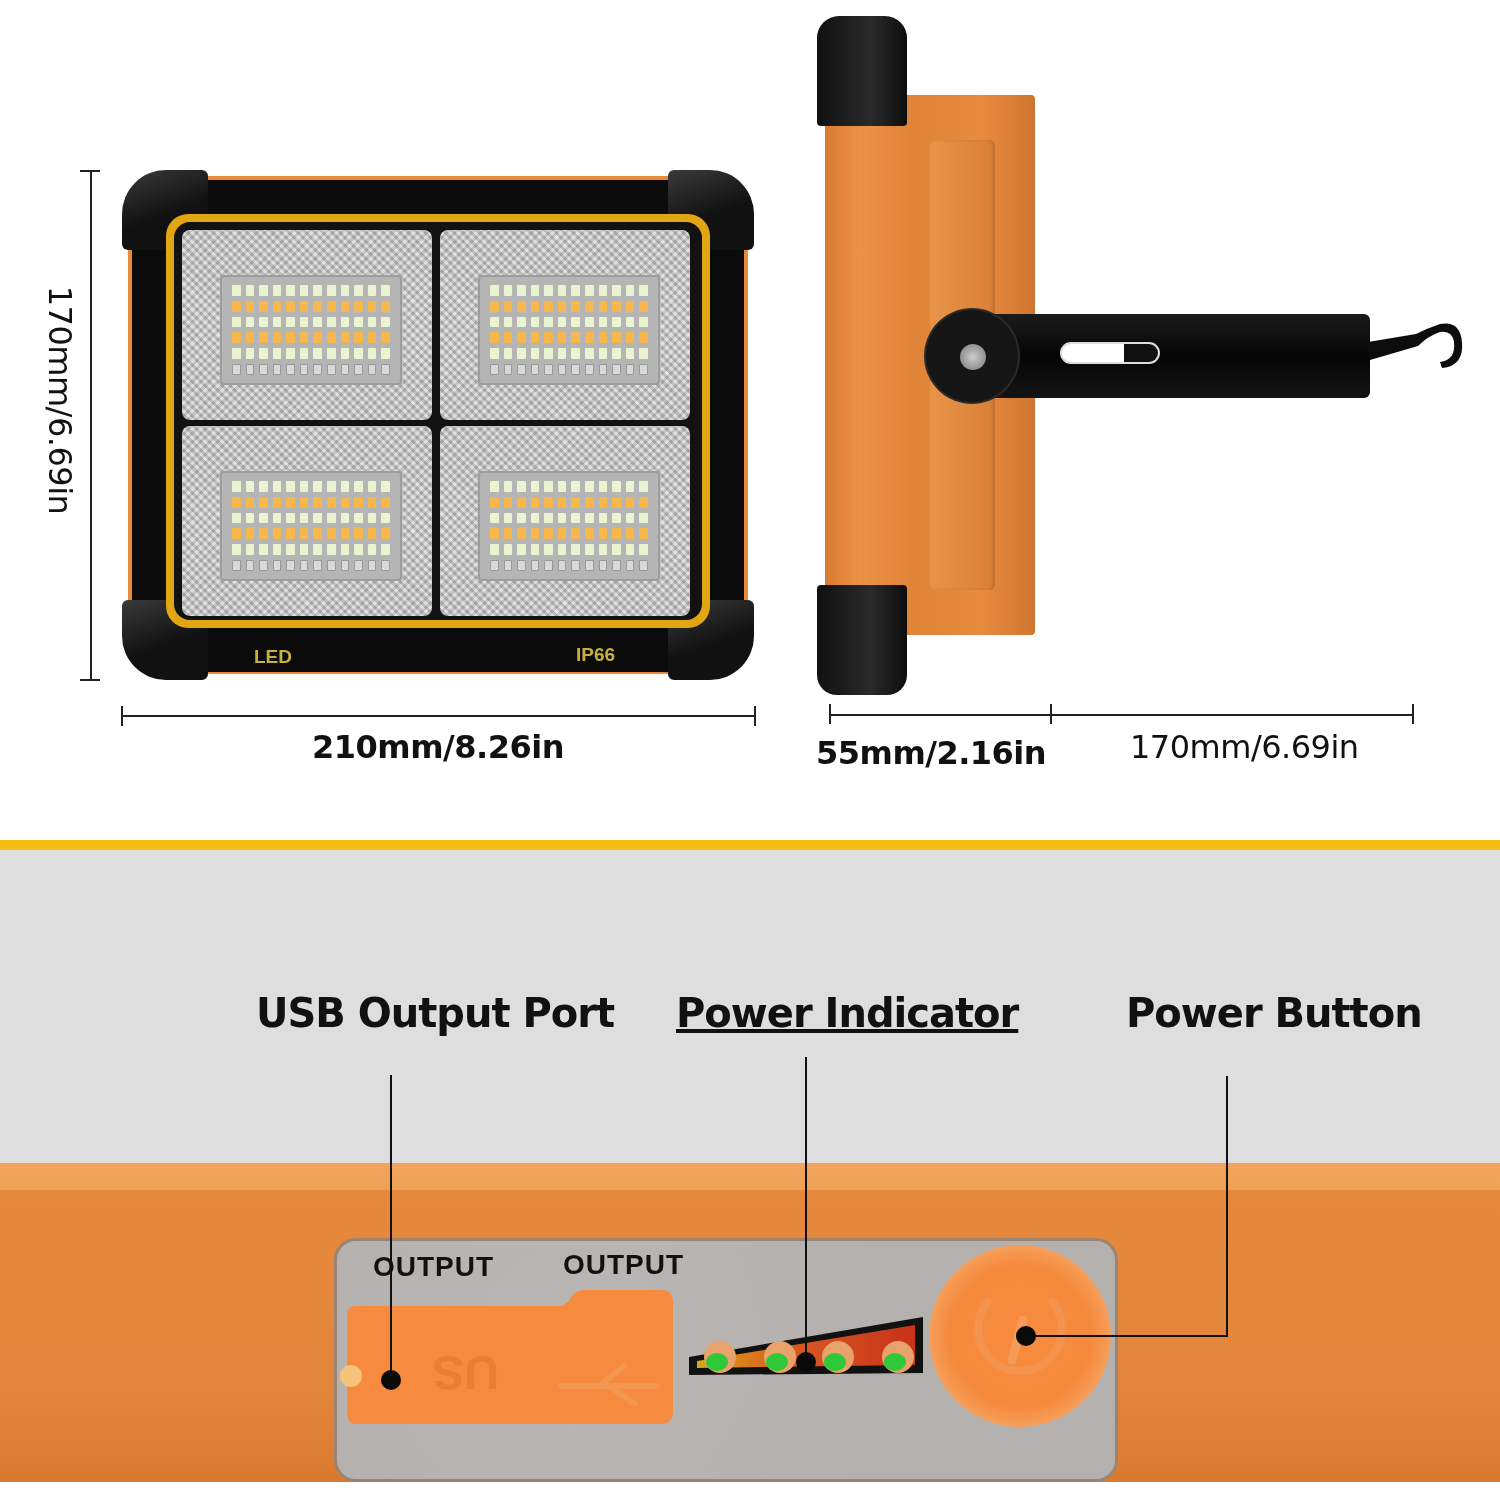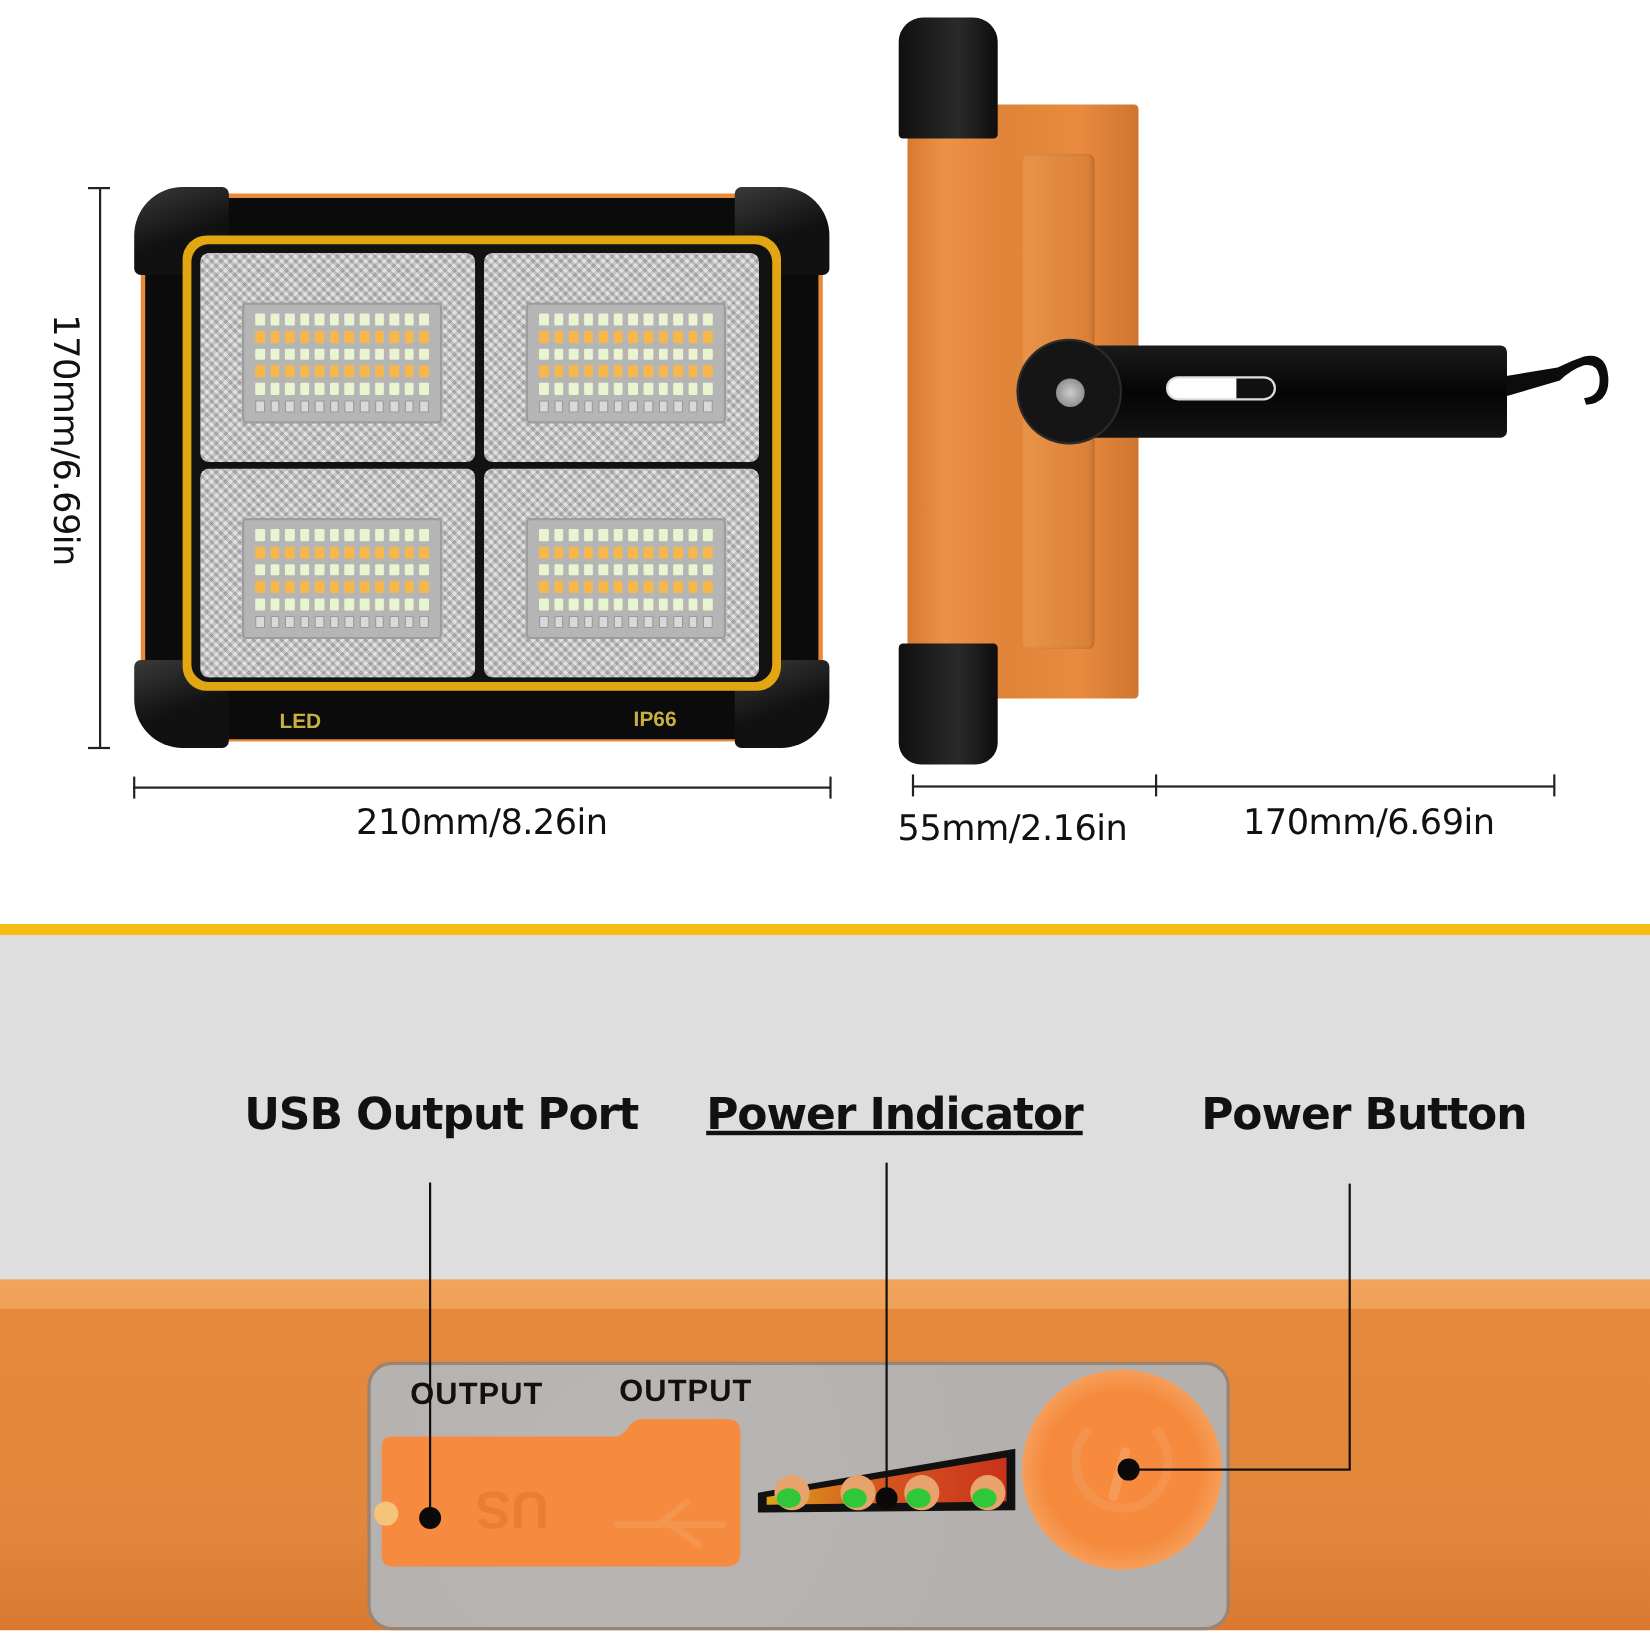--- a/index.html
+++ b/index.html
@@ -57,21 +57,21 @@
   .bracket-slot { position:absolute; left: 130px; top: 28px; width: 100px; height: 22px; border: 2px solid #ddd; border-radius: 11px; background:#fff; }
   .bracket-slot::after { content:""; position:absolute; left: 62px; top: 0; width: 34px; height: 18px; background:#111; border-radius: 0 9px 9px 0; }
   .knob { left: 926px; top: 310px; width: 92px; height: 92px; background: #151515; border-radius: 50%; box-shadow: 0 0 0 2px #2b2b2b; }
   .knob-bolt { position:absolute; left: 34px; top: 34px; width: 26px; height: 26px; border-radius: 50%; background: radial-gradient(circle,#ccc,#777); }
   .hook { left: 1368px; top: 320px; width: 100px; height: 60px; }
 
   
   .divider { left:0; top: 840px; width: 1500px; height: 10px; background:#f4bf12; }
   .lower-bg { left:0; top: 850px; width: 1500px; height: 330px; background:#dedede; }
 
-  .callout { font-family:"DejaVu Sans",sans-serif; font-weight:bold; font-size: 40px; color:#111; white-space: nowrap; letter-spacing: -1px; }
+  .callout { font-family:"DejaVu Sans",sans-serif; font-weight:bold; font-size: 40px; color:#111; white-space: nowrap; letter-spacing: -1px; margin-left: 34px; }
 
   
   .device-top { left:0; top: 1163px; width:1500px; height: 30px; background: linear-gradient(180deg,#f2a45c,#eea057); }
   .device-body { left:0; top: 1190px; width:1500px; height: 292px; background: linear-gradient(180deg,#e6893c 0%,#e2863b 70%,#d8792f 100%); }
   .plate { left: 334px; top: 1238px; width: 784px; height: 244px; background:
             radial-gradient(circle at 30% 40%, rgba(255,255,255,.08), transparent 60%),
             #b4b0ad; border-radius: 22px; border: 3px solid #9a8574; }
   .plate-label { position:absolute; font-family:"Liberation Sans",sans-serif; font-weight:bold; font-size: 28px; color:#111; letter-spacing: 1px; }
   .usb-cover { position:absolute; left: 2px; top: 45px; width: 340px; height: 140px; }
   .gauge { position:absolute; left: 350px; top: 72px; width: 240px; height: 66px; }
@@ -407,21 +407,21 @@
 <div class="abs tick-h" style="left:80px; top:170px;"></div>
 <div class="abs dim-v" style="left:90px; top:170px; height:510px;"></div>
 <div class="abs tick-h" style="left:80px; top:679px;"></div>
 <div class="abs" style="left:-60px; top:380px; width:240px; height:40px; display:flex; align-items:center; justify-content:center;">
   <span class="dim-text dim-vert-text">170mm/6.69in</span>
 </div>
 
 <div class="abs tick-v" style="left:121px; top:706px;"></div>
 <div class="abs dim-h" style="left:121px; top:715px; width:634px;"></div>
 <div class="abs tick-v" style="left:754px; top:706px;"></div>
-<div class="abs" style="left:121px; top:728px; width:634px; text-align:center;">
+<div class="abs" style="left:121px; top:728px; width:634px; text-align:center;font-weight:bold;">
   <span class="dim-text">210mm/8.26in</span>
 </div>
 
 <div class="abs side-body">
   <div class="sb-back"></div>
   <div class="sb-main"></div>
   <div class="sb-rib"></div>
   <div class="sb-cap top"></div>
   <div class="sb-cap bot"></div>
 </div>
@@ -432,21 +432,21 @@
   <div class="knob-bolt"></div>
 </div>
 <svg class="abs hook" viewBox="0 0 100 60">
   <path d="M0 22 L48 14 Q60 8 72 4 Q92 0 94 22 Q96 46 74 48 L72 42 Q88 40 86 22 Q84 10 72 12 Q60 16 50 26 L2 40 Z" fill="#0c0c0c"></path>
 </svg>
 
 <div class="abs tick-v" style="left:829px; top:704px;"></div>
 <div class="abs dim-h" style="left:829px; top:714px; width:584px;"></div>
 <div class="abs tick-v" style="left:1050px; top:704px;"></div>
 <div class="abs tick-v" style="left:1412px; top:704px;"></div>
-<span class="abs dim-text" style="left:816px; top:734px;">55mm/2.16in</span>
+<span class="abs dim-text" style="left:816px; top:734px;font-weight:bold;">55mm/2.16in</span>
 <span class="abs dim-text" style="left:1130px; top:728px;">170mm/6.69in</span>
 
 <div class="abs divider"></div>
 <div class="abs lower-bg"></div>
 
 <span class="abs callout" style="left:222px; top:990px;">USB Output Port</span>
 <span class="abs callout" style="left:642px; top:990px;text-decoration:underline;">Power Indicator</span>
 <span class="abs callout" style="left:1092px; top:990px;">Power Button</span>
 
 <div class="abs device-top"></div>

